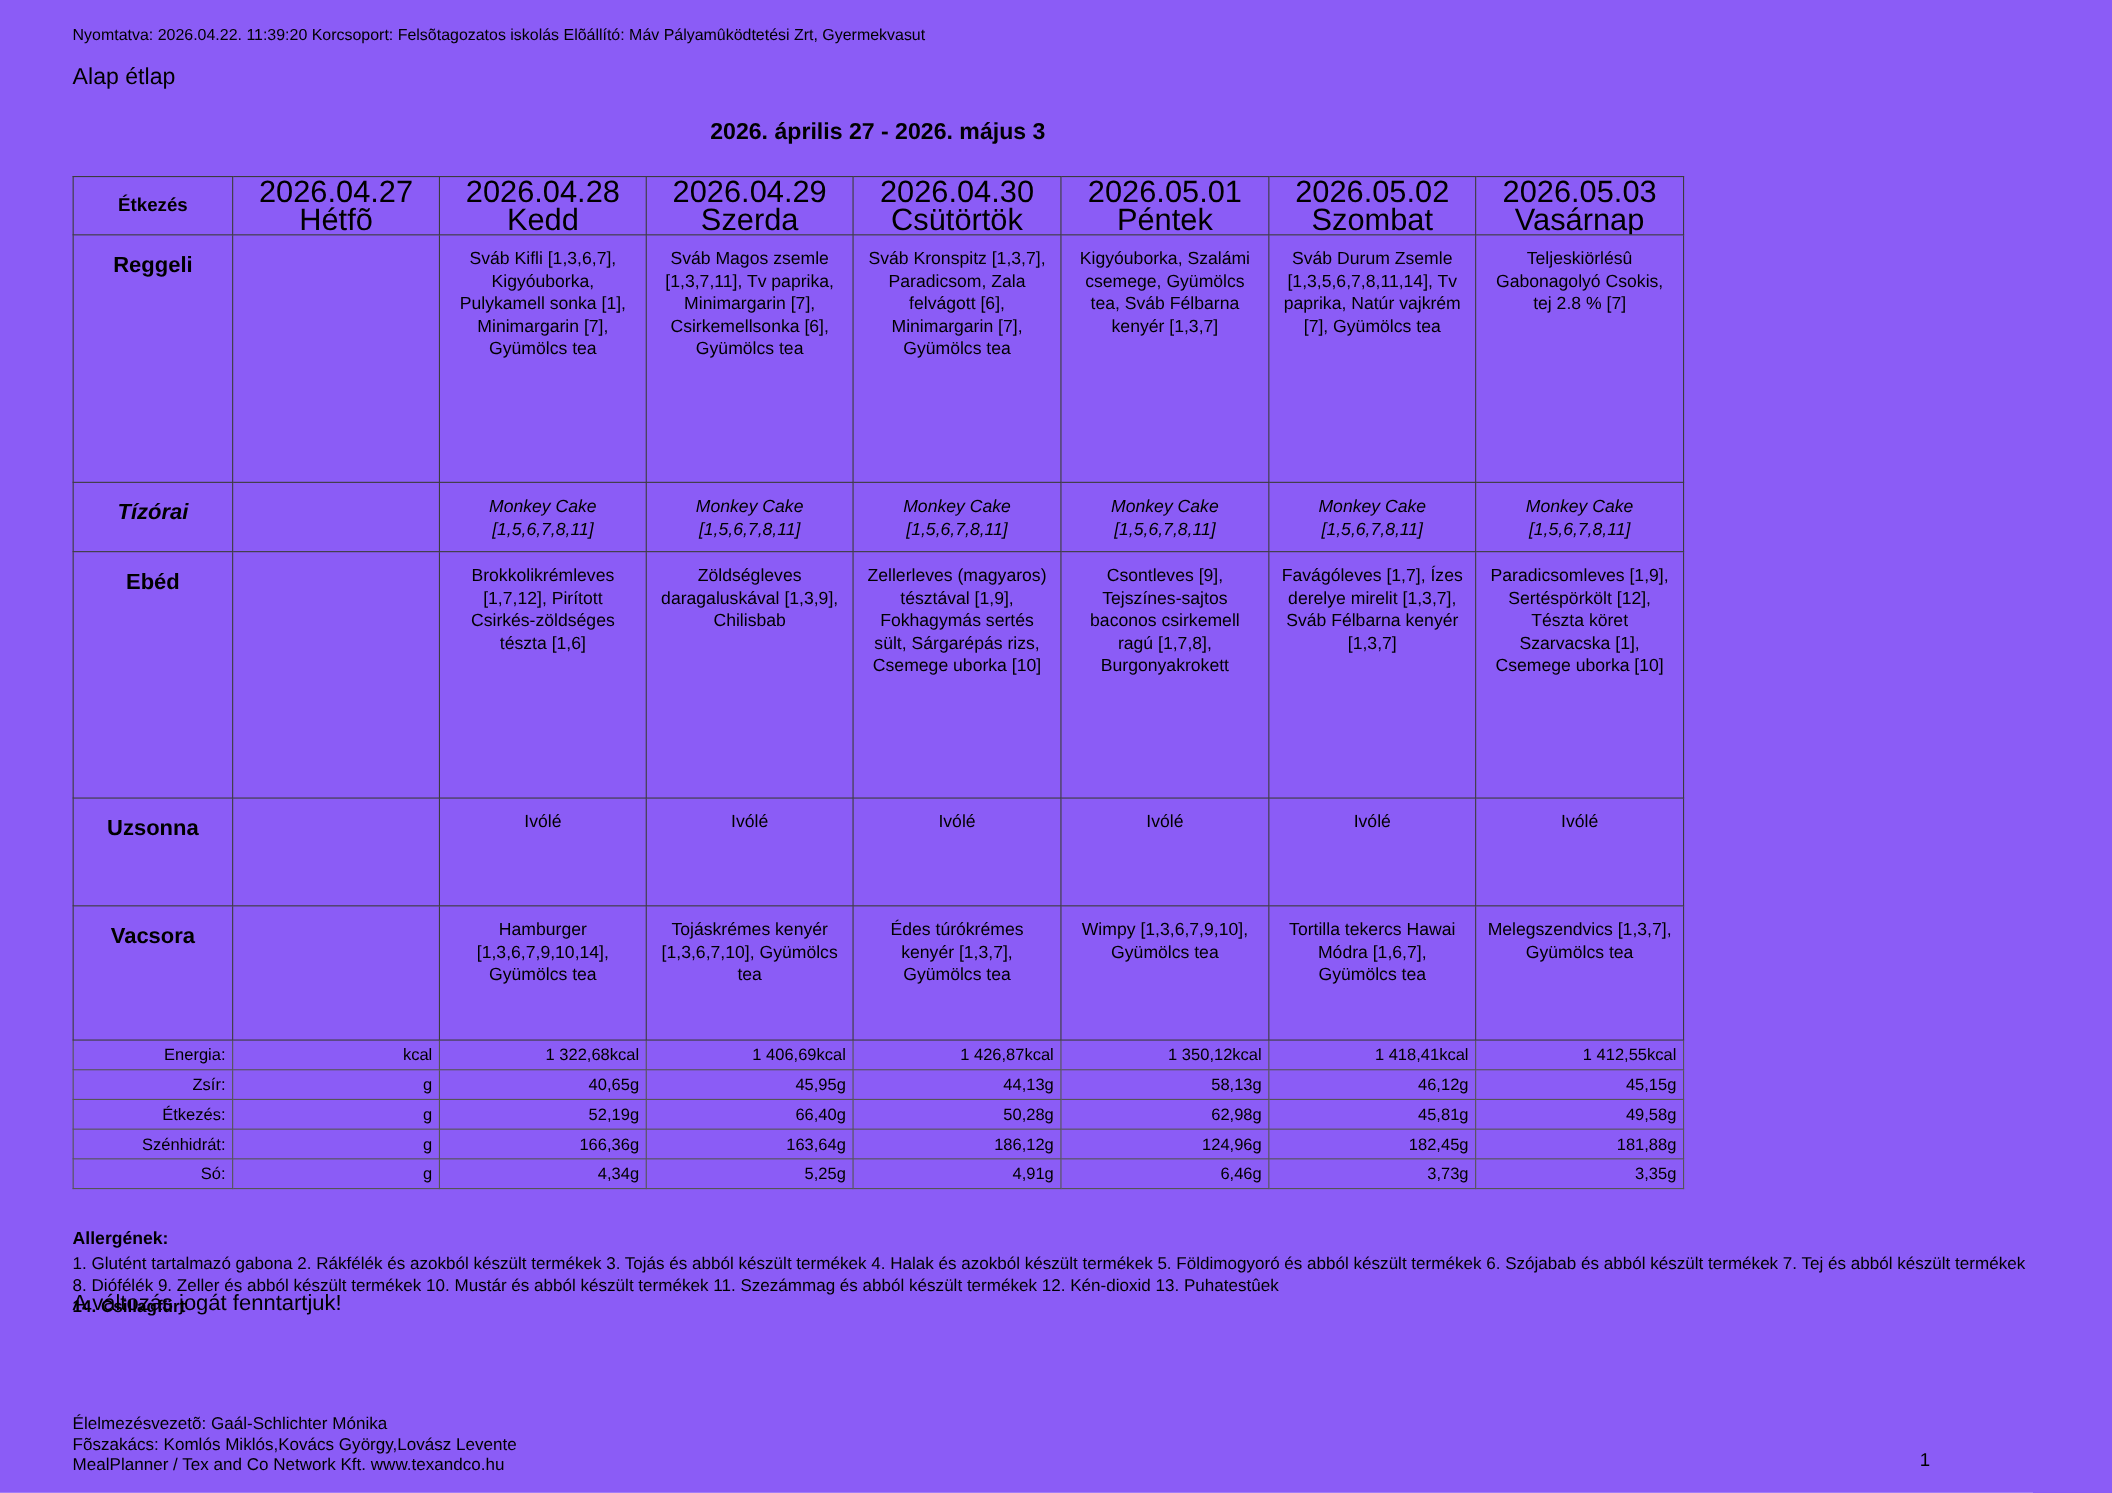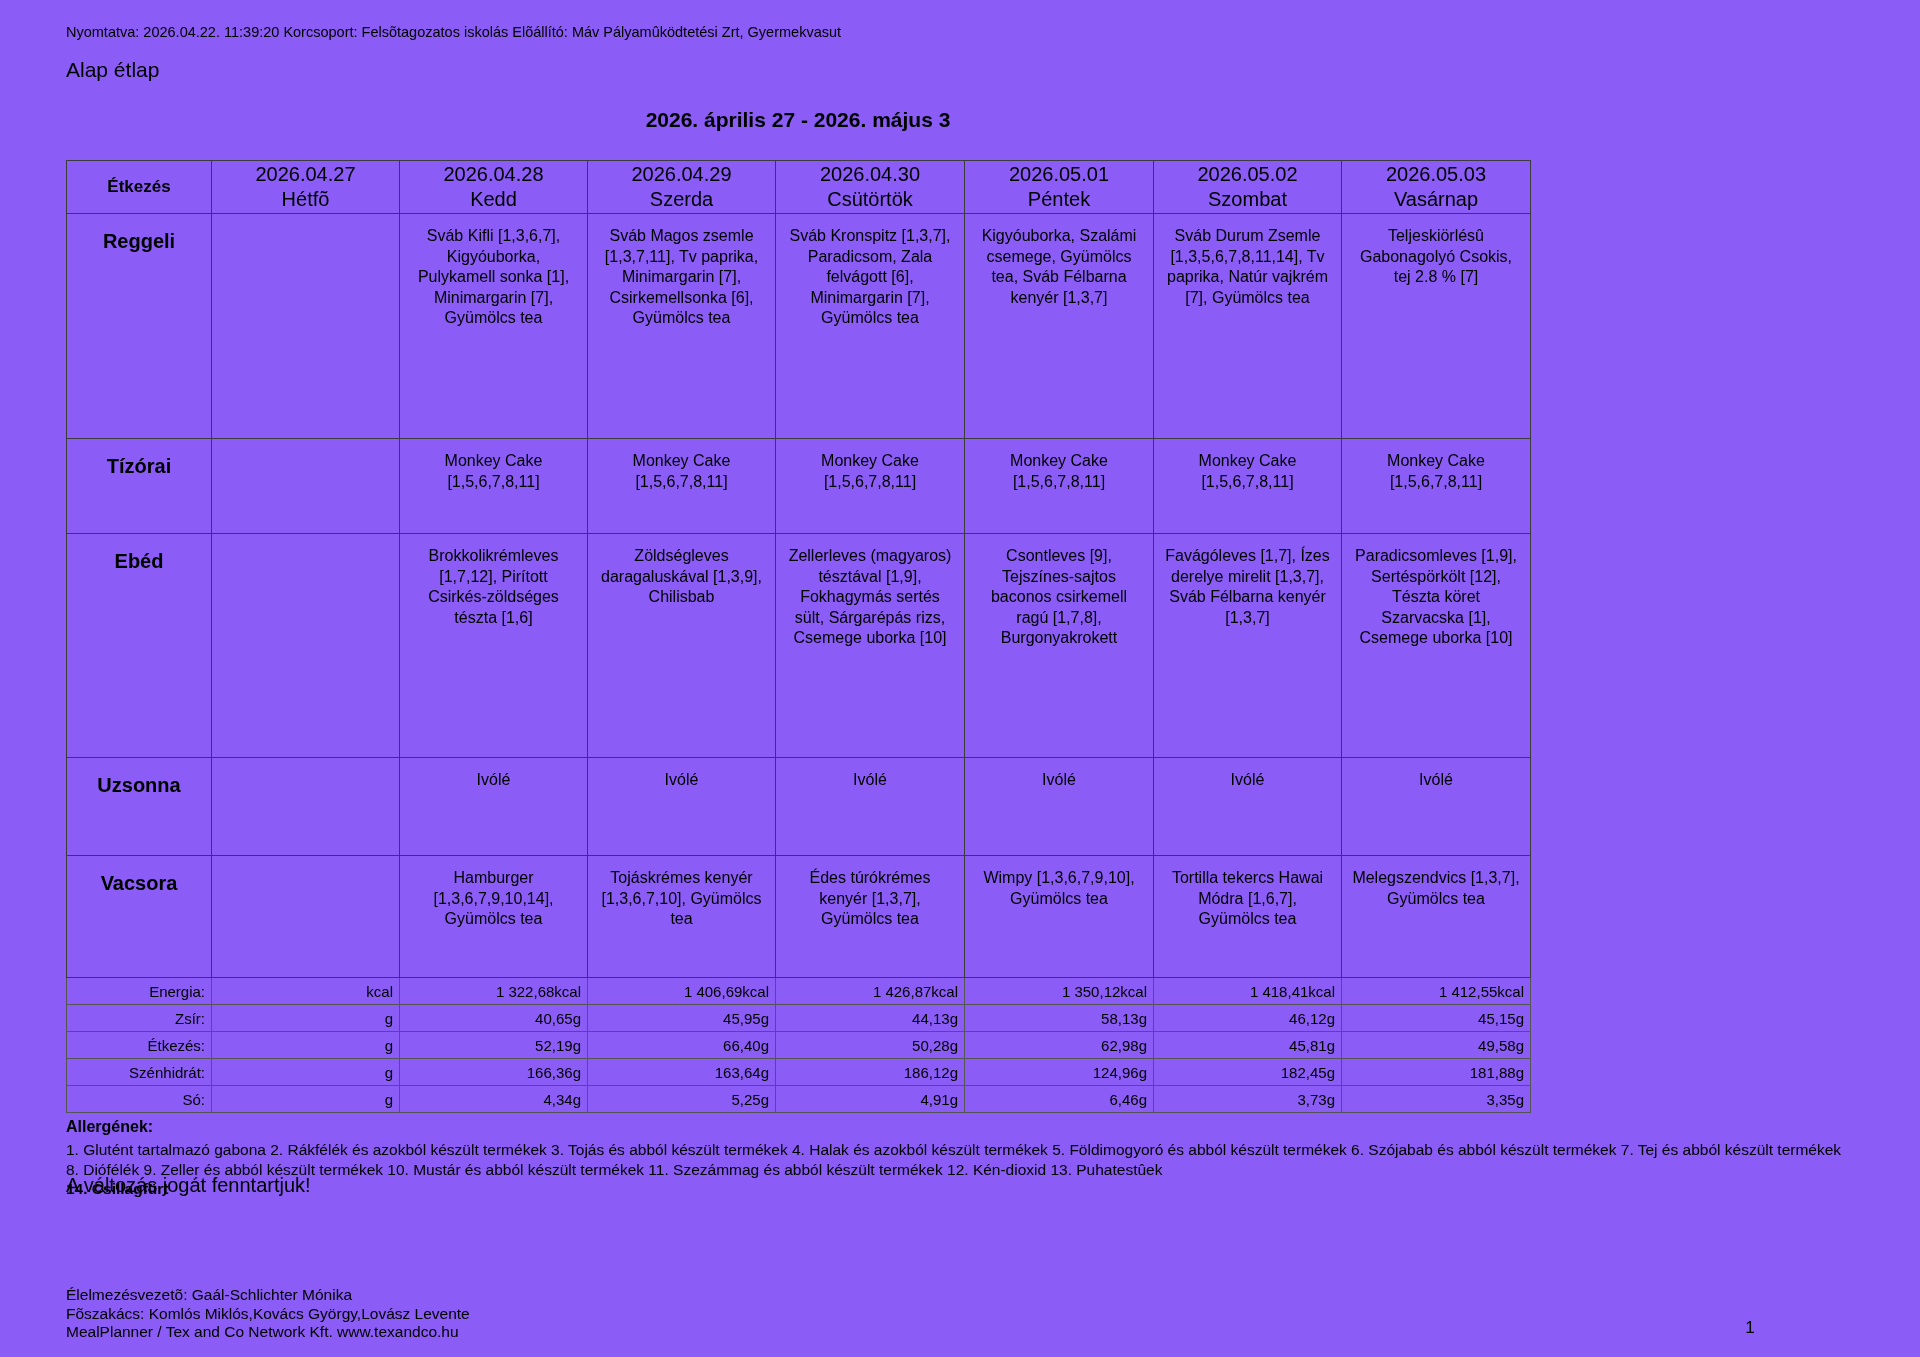--- a/index.html
+++ b/index.html
@@ -15,28 +15,28 @@
 
   table.menu {
     position: absolute; top: 160px; left: 66px;
     border-collapse: collapse; table-layout: fixed;
     width: 1464px;
   }
   table.menu td, table.menu th { border: 1px solid #3c3c3c; overflow: hidden; }
 
   tr.hdr { height: 53px; }
   th.corner { font-size: 17px; font-weight: bold; text-align: center; vertical-align: middle; }
-  th.day-hdr { font-weight: normal; font-size: 20px; text-align: center; vertical-align: middle; line-height: 25px; }
+  th.day-hdr { font-weight: normal; font-size: 28px; text-align: center; vertical-align: middle; line-height: 25px; }
 
   td.row-label { font-weight: bold; font-size: 20px; text-align: center; vertical-align: top; padding-top: 16px; }
   td.day-cell  { vertical-align: top; text-align: center; font-size: 16px; line-height: 20.5px; padding: 12px 8px 4px 8px; }
   td.cell-filled { border: 3px solid #000; }
 
   tr.r-reggeli { height: 225px; }
-  tr.r-tizorai { height: 95px; }
+  tr.r-tizorai { height: 63px; font-style: italic; }
   tr.r-ebed    { height: 224px; }
   tr.r-uzsonna { height: 98px; padding-left: 20px; }
   tr.r-vacsora { height: 122px; }
 
   tr.nutri { height: 27px; }
   tr.nutri td { font-size: 15px; text-align: right; vertical-align: middle; padding: 2px 6px 2px 2px; border: 1px solid #555; }
 
   .allergens { position: absolute; top: 1118px; left: 66px; width: 1790px; }
   .allergens-heading { font-size: 16px; font-weight: bold; margin-bottom: 4px; }
   .allergens-list { font-size: 15.5px; line-height: 19.5px; }

